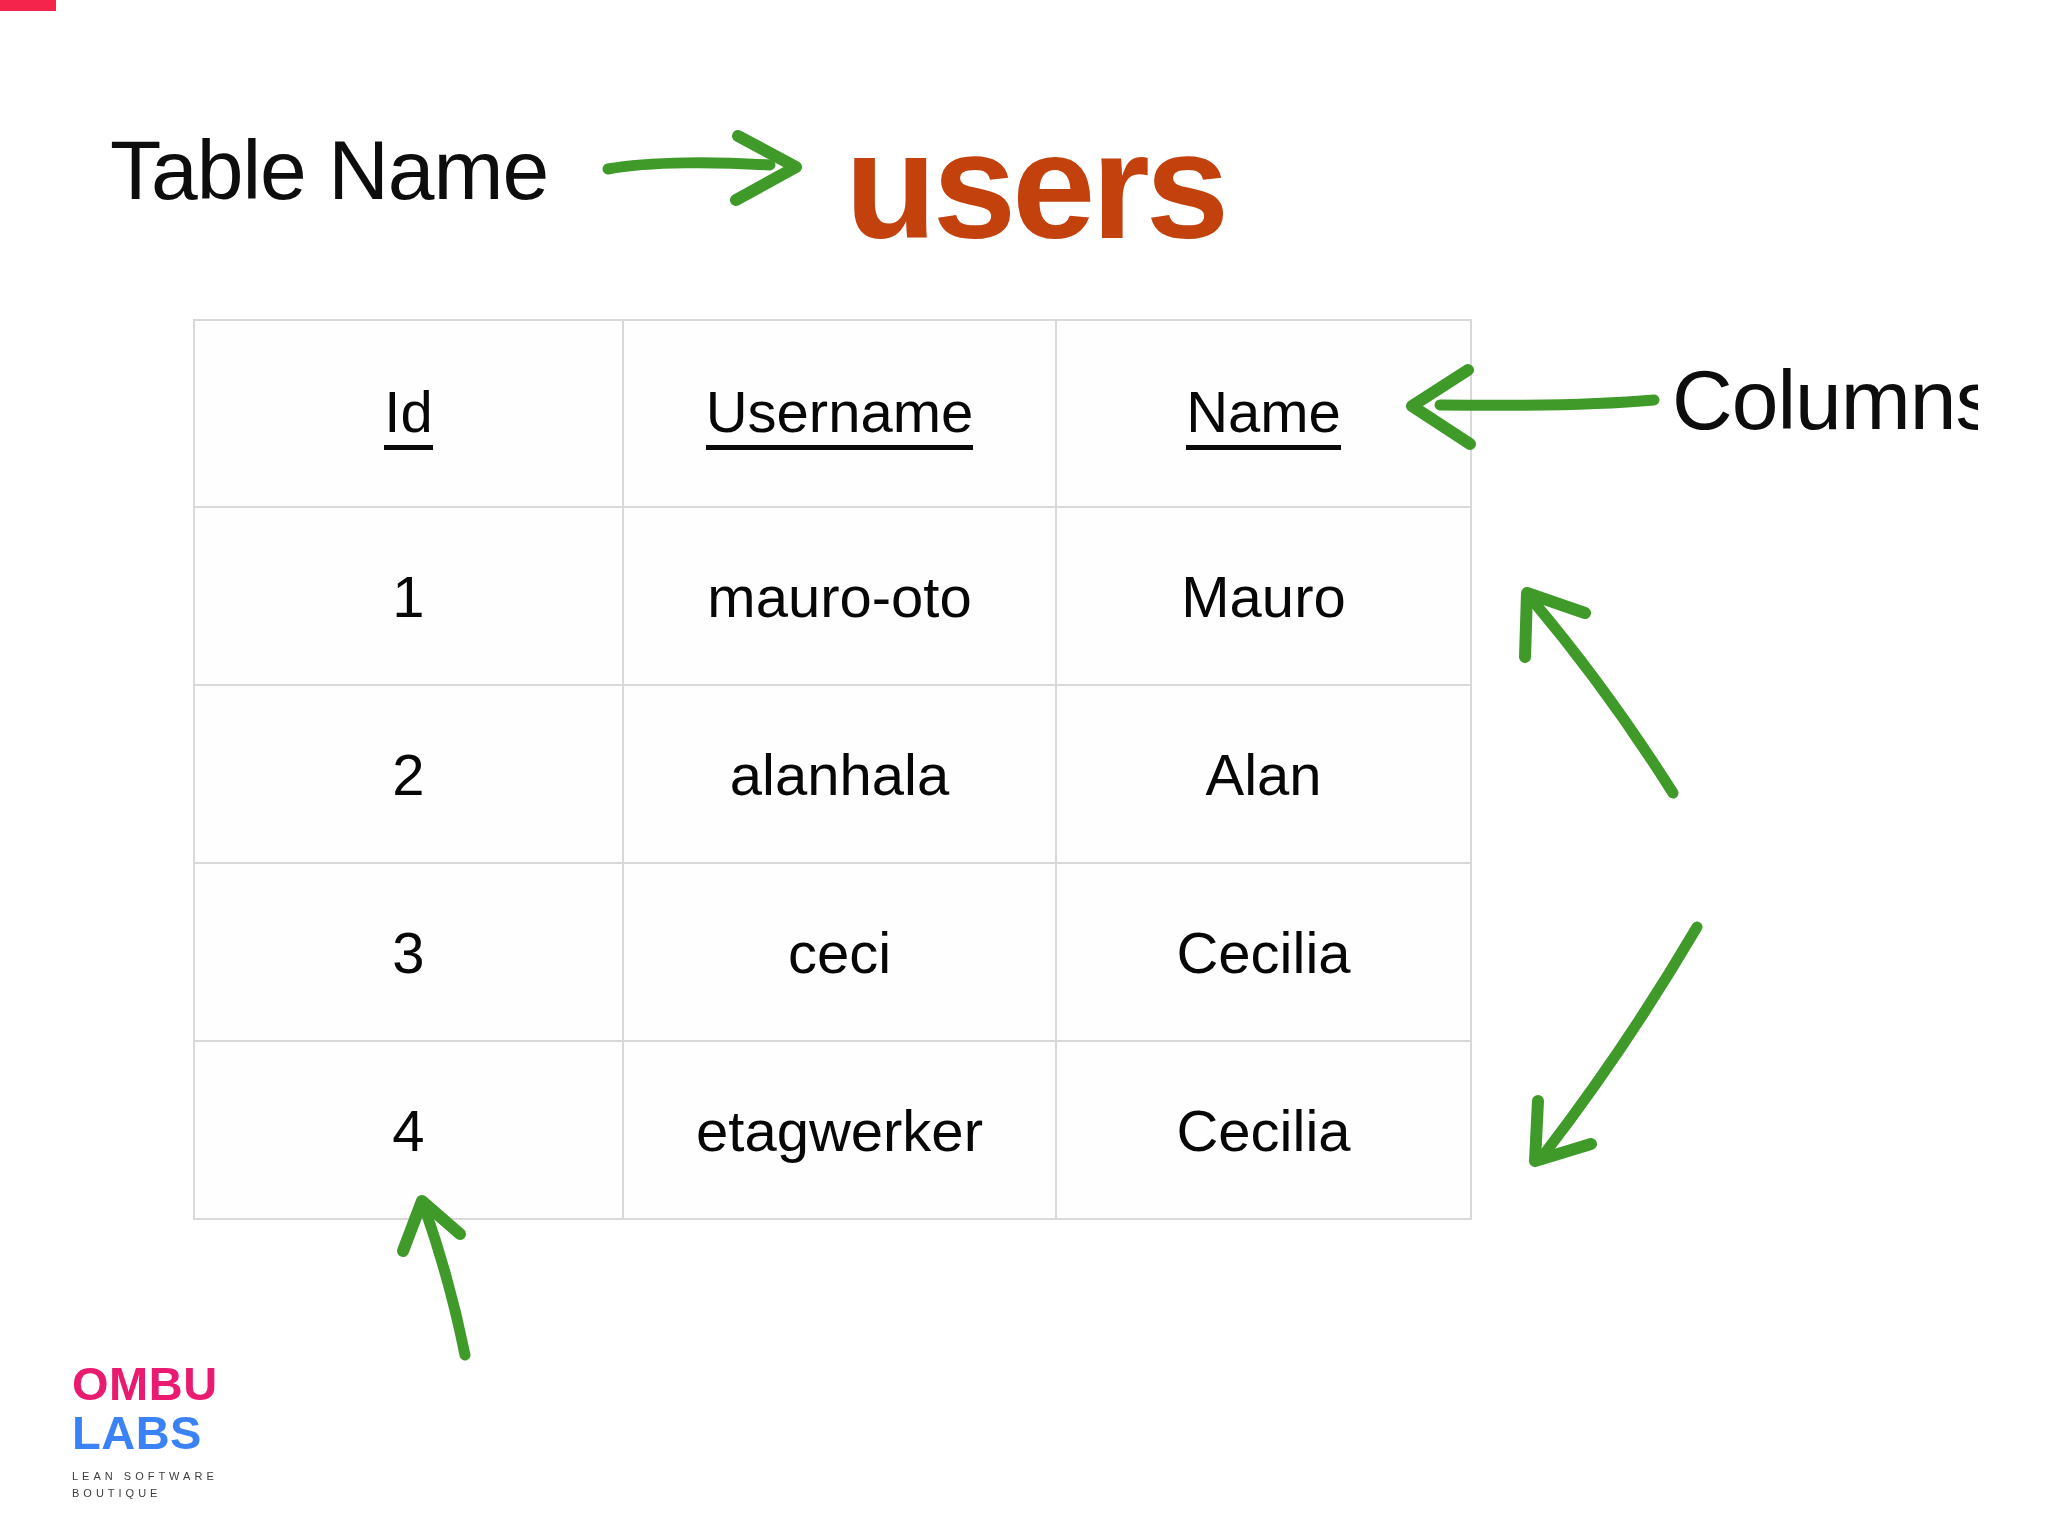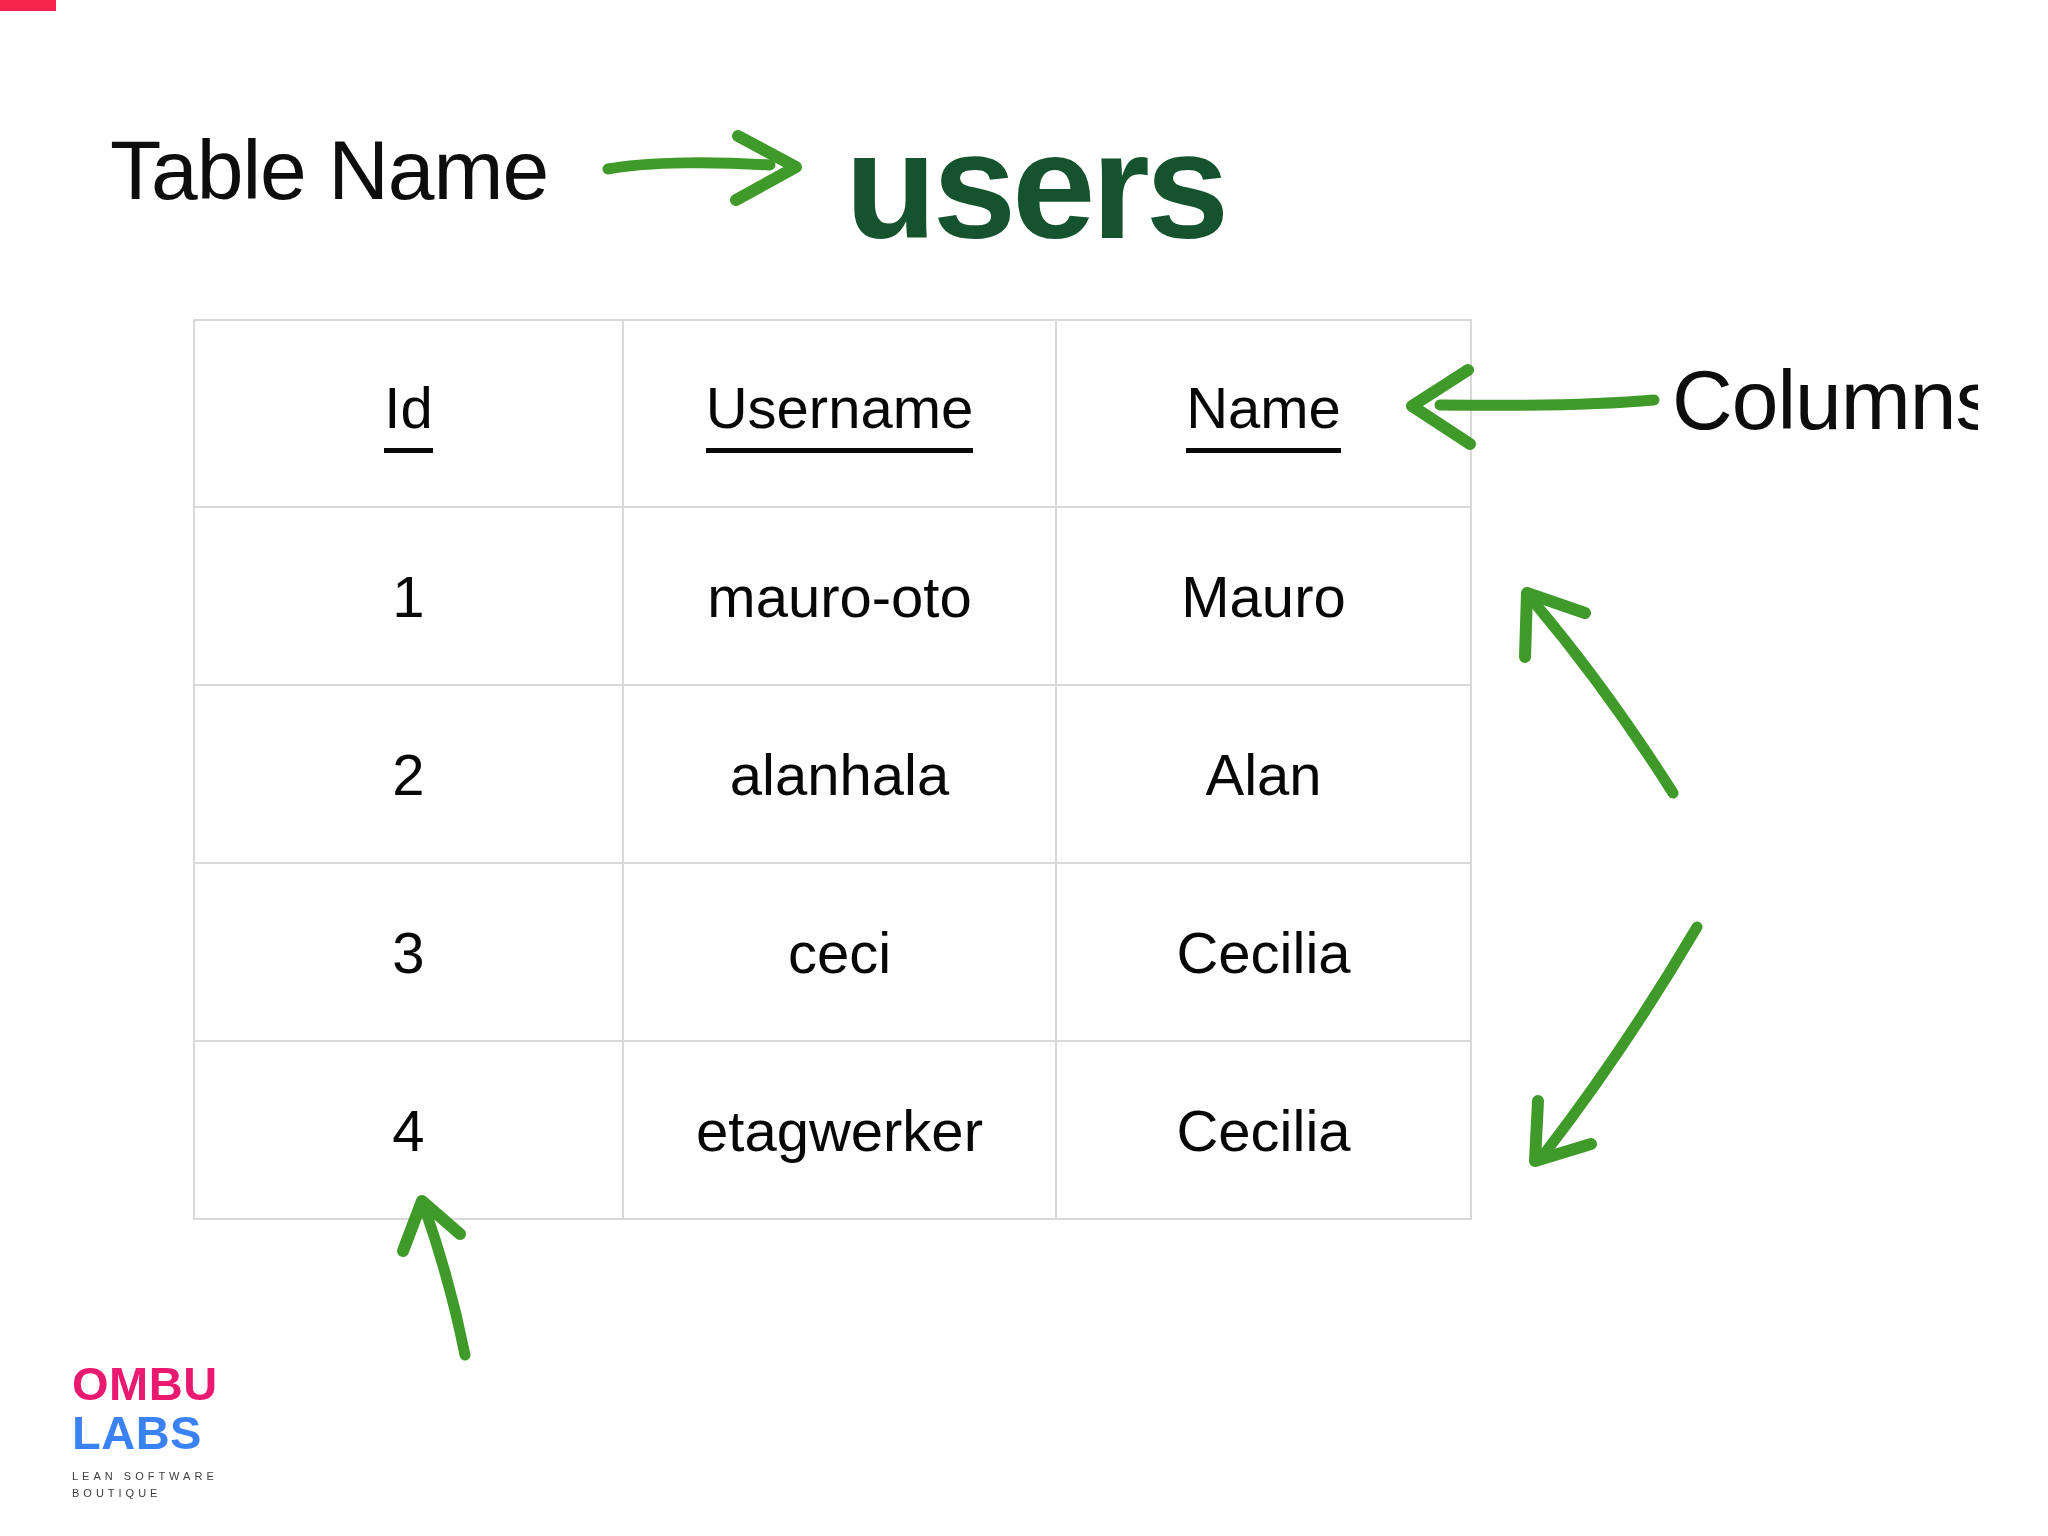--- a/index.html
+++ b/index.html
@@ -33,21 +33,21 @@
     color:var(--ink);
     white-space:nowrap;
   }
   .label-table-name{left:110px;top:122px;}
   .label-columns{left:1672px;top:352px;}
   .label-rows{left:1702px;top:810px;}
   .label-unique-ids{left:460px;top:1382px;}
   .users-title{
     position:absolute;left:845px;top:100px;
     font-size:150px;font-weight:700;letter-spacing:-4px;
-    color:#14532d;white-space:nowrap;
+    color:#c2410c;white-space:nowrap;
   }
   .arrow{position:absolute;color:var(--green);}
   .arrow svg{display:block;}
   .arrow path{fill:none;stroke:currentColor;stroke-linecap:round;stroke-linejoin:round;}
   .a-table-name{left:600px;top:128px;}
   .a-columns{left:1398px;top:362px;}
   .a-rows-top{left:1495px;top:565px;}
   .a-rows-bottom{left:1505px;top:915px;}
   .a-unique{left:385px;top:1185px;}
   table.users{
@@ -63,21 +63,20 @@
     text-align:center;vertical-align:middle;
     font-size:58px;font-weight:500;color:#070707;
     letter-spacing:0;
   }
   table.users thead tr{height:187px;}
   table.users tbody tr{height:178px;}
   table.users th{font-weight:500;}
   table.users th span{
     display:inline-block;
     border-bottom:5px solid #0a0a0a;
-    padding-bottom:7px;
   }
   .logo{
     position:absolute;left:72px;top:1360px;
     line-height:1;
   }
   .logo .l1{
     font-size:47px;font-weight:700;letter-spacing:0.5px;
     color:var(--pink);
   }
   .logo .l2{

